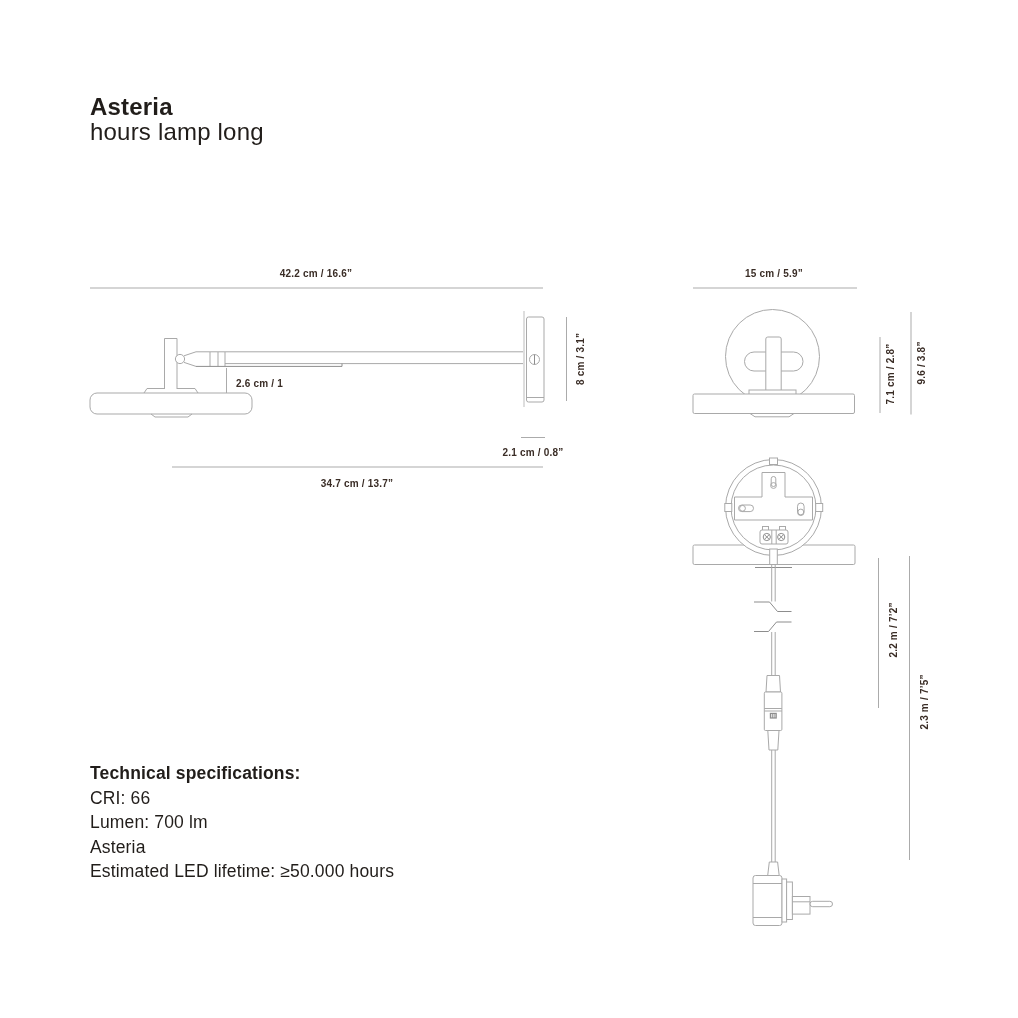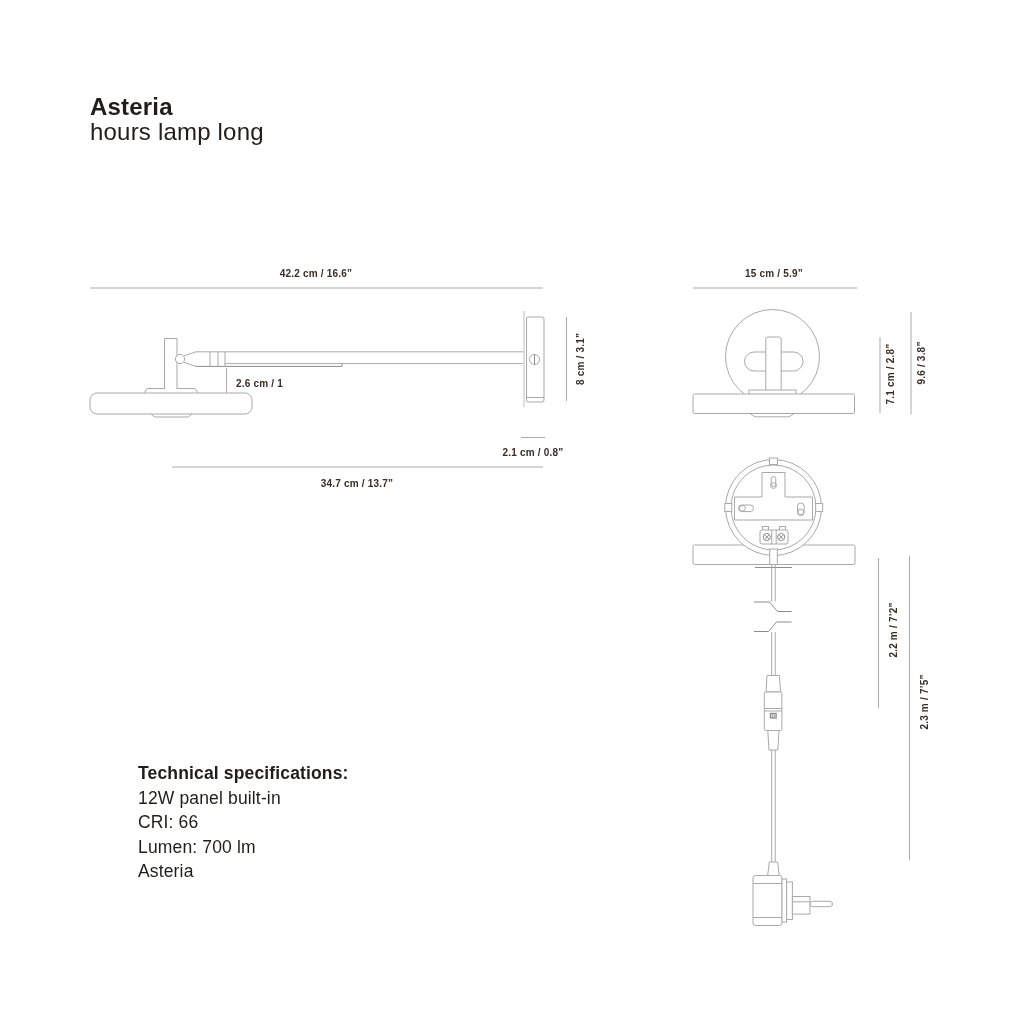--- a/index.html
+++ b/index.html
@@ -11,21 +11,21 @@
     position:relative;
     overflow:hidden;
   }
   .title-block{
     position:absolute;left:90px;top:94px;
     font-size:24px;line-height:25px;letter-spacing:.2px;
   }
   .title-block .name{font-weight:bold;}
   .specs{
     position:absolute;left:90px;top:761px;
-    font-size:17.5px;line-height:24.5px;letter-spacing:.15px;margin-left:48px;
+    font-size:17.5px;line-height:24.5px;letter-spacing:.15px;
   }
   .specs .heading{font-weight:bold;}
   .drawing{position:absolute;left:0;top:0;}
   svg .part{fill:#ffffff;stroke:#a9a9a9;stroke-width:1;}
   svg .ln{fill:none;stroke:#a9a9a9;stroke-width:1;}
   svg .ln-dk{fill:none;stroke:#8d8d8d;stroke-width:1;}
   svg .ln-lt{fill:none;stroke:#bdbdbd;stroke-width:1;}
   svg .dim-line{stroke:#ababab;stroke-width:1;fill:none;}
   svg text.dim{
     font-family:"Liberation Sans", sans-serif;
@@ -152,17 +152,17 @@
     <line class="dim-line" x1="878.5" y1="558" x2="878.5" y2="708"></line>
     <text class="dim" transform="translate(896.5 630) rotate(-90)" text-anchor="middle">2.2 m / 7’2”</text>
 
     <line class="dim-line" x1="909.5" y1="556" x2="909.5" y2="860"></line>
     <text class="dim" transform="translate(927.5 702) rotate(-90)" text-anchor="middle">2.3 m / 7’5”</text>
   </g>
 </svg>
 
 <div class="specs">
   <div class="heading">Technical specifications:</div>
-  <div class="spec-line">12W panel built-in</div>
   <div class="spec-line">CRI: 66</div>
   <div class="spec-line">Lumen: 700 lm</div>
   <div class="spec-line">Asteria</div>
+  <div class="spec-line">Estimated LED lifetime: ≥50.000 hours</div>
 </div>
 
 </body></html>

